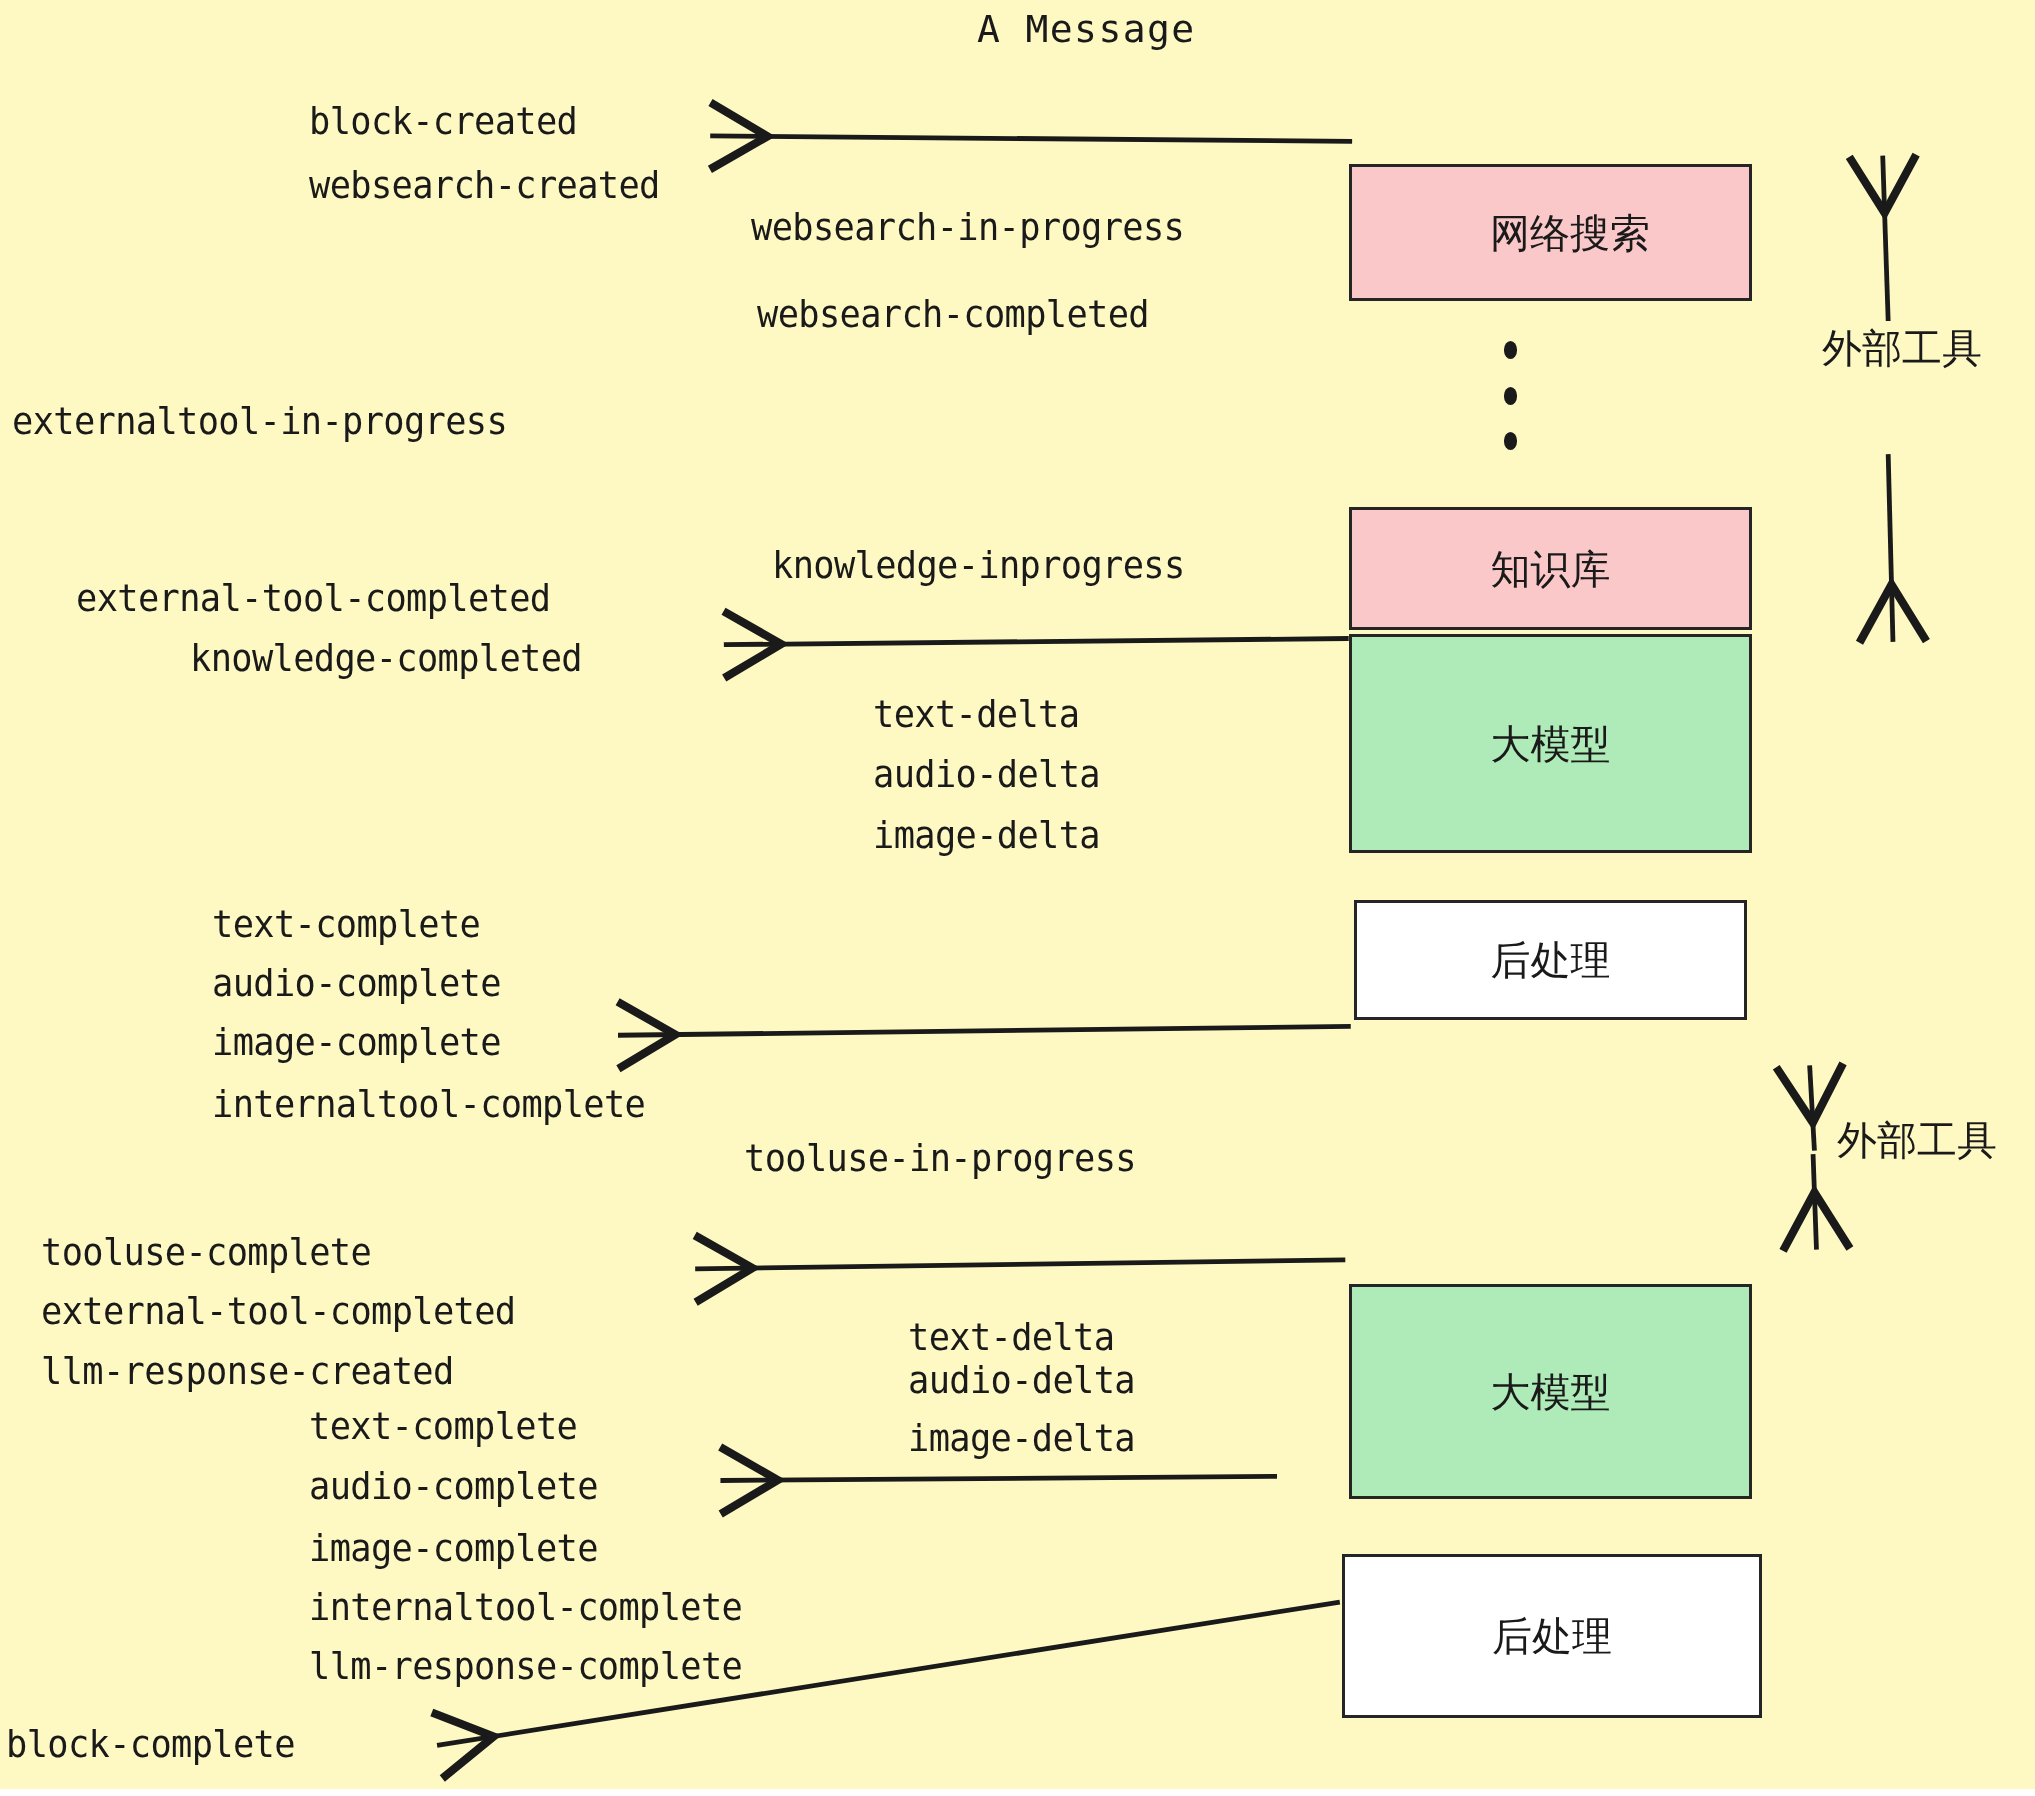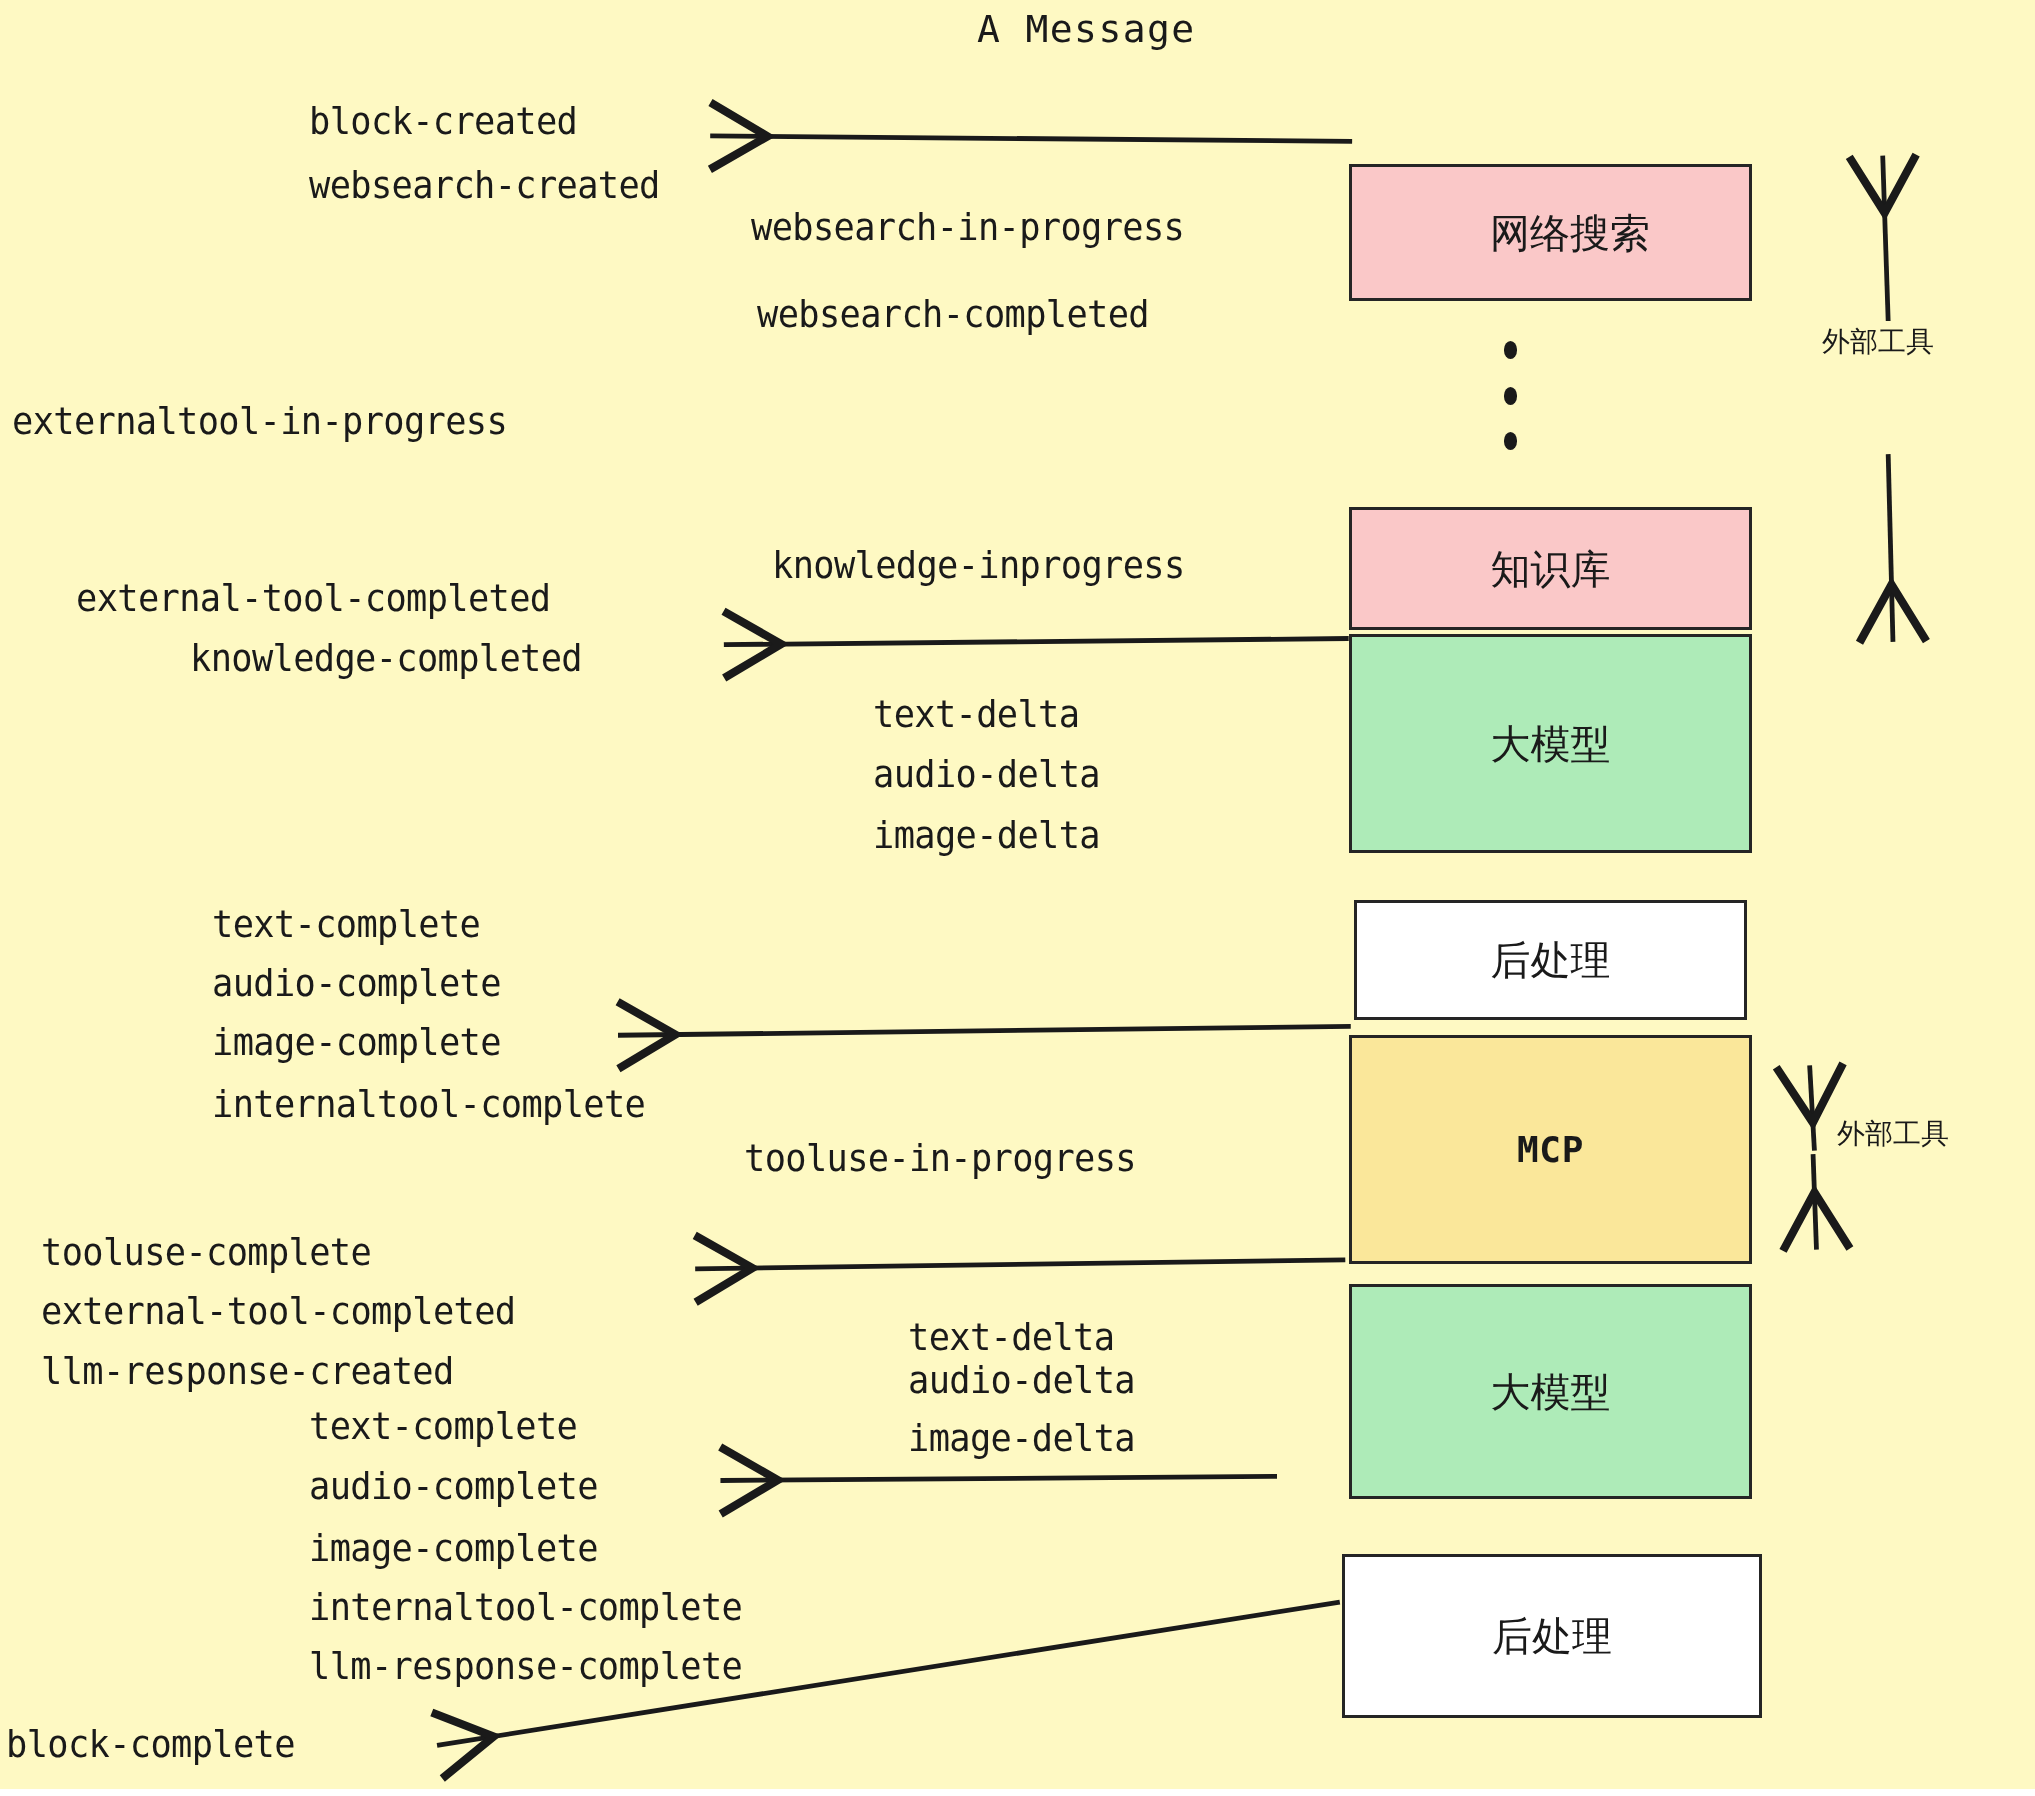--- a/index.html
+++ b/index.html
@@ -32,21 +32,21 @@
     color: #1a1a1a;
     font-family: "DejaVu Sans Mono", "Liberation Mono", monospace;
     font-size: 38px;
     letter-spacing: 1.4px;
   }
   .vlabel {
     position: absolute;
     white-space: nowrap;
     color: #1a1a1a;
     font-family: "DejaVu Sans", "Liberation Sans", sans-serif;
-    font-size: 28px;
+    font-size: 40px;
     line-height: 1;
   }
   .node {
     position: absolute;
     box-sizing: border-box;
     border: 3.4px solid #252525;
     display: flex;
     align-items: center;
     justify-content: center;
   }
@@ -107,23 +107,20 @@
   </div>
 
   <div class="node" style="left:1349px; top:634px; width:403px; height:219px; background:#aeebb8;">
     <span class="node-text">大模型</span>
   </div>
 
   <div class="node" style="left:1354px; top:900px; width:393px; height:120px; background:#ffffff;">
     <span class="node-text">后处理</span>
   </div>
 
-  <div class="node" style="left:1349px; top:1035px; width:403px; height:229px; background:#fae79a;">
-    <span class="node-text mono">MCP</span>
-  </div>
 
   <div class="node" style="left:1349px; top:1284px; width:403px; height:215px; background:#aeebb8;">
     <span class="node-text">大模型</span>
   </div>
 
   <div class="node" style="left:1342px; top:1554px; width:420px; height:164px; background:#ffffff;">
     <span class="node-text">后处理</span>
   </div>
 
   <div class="vlabel" style="left:1822px; top:328px;">外部工具</div>

